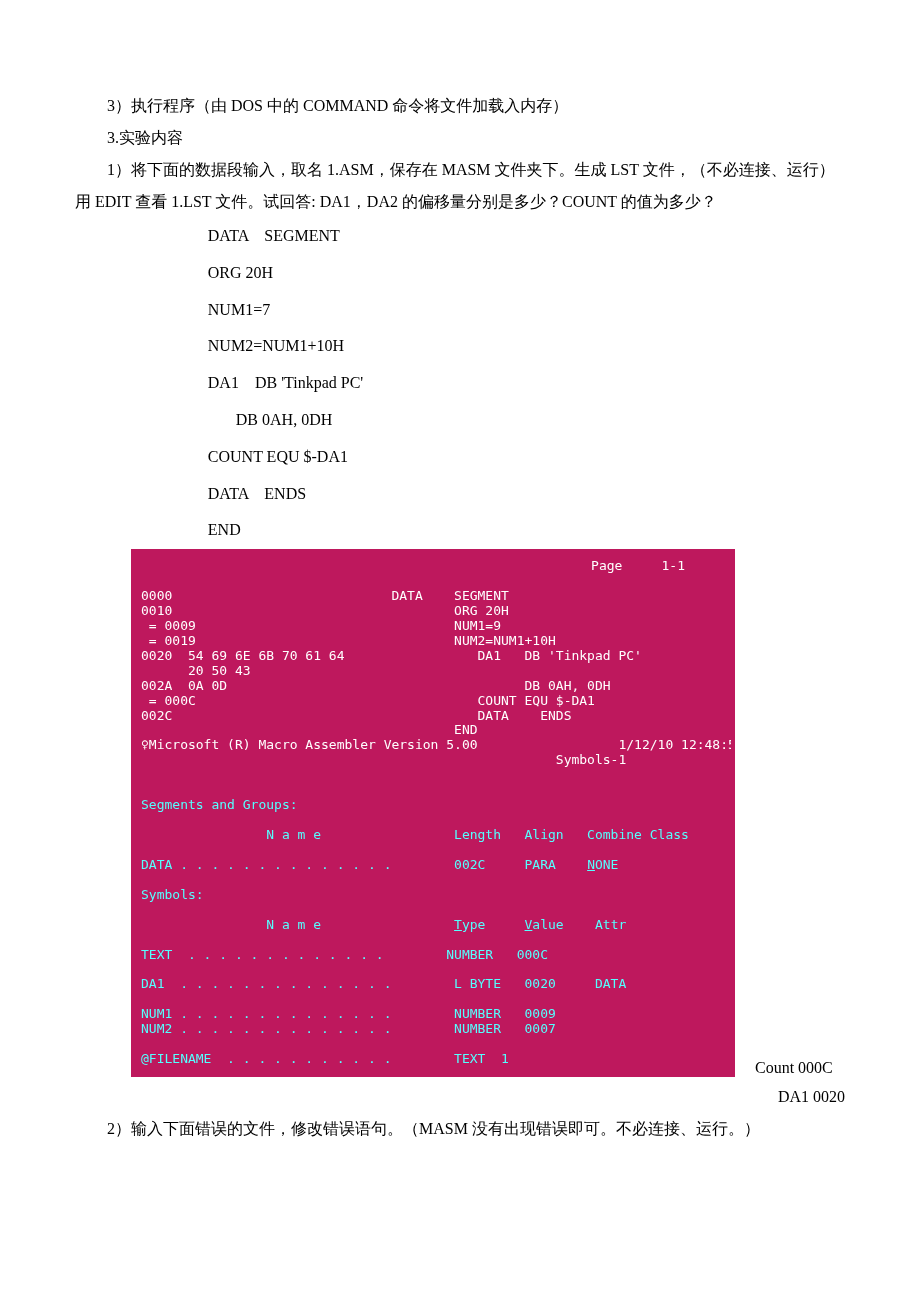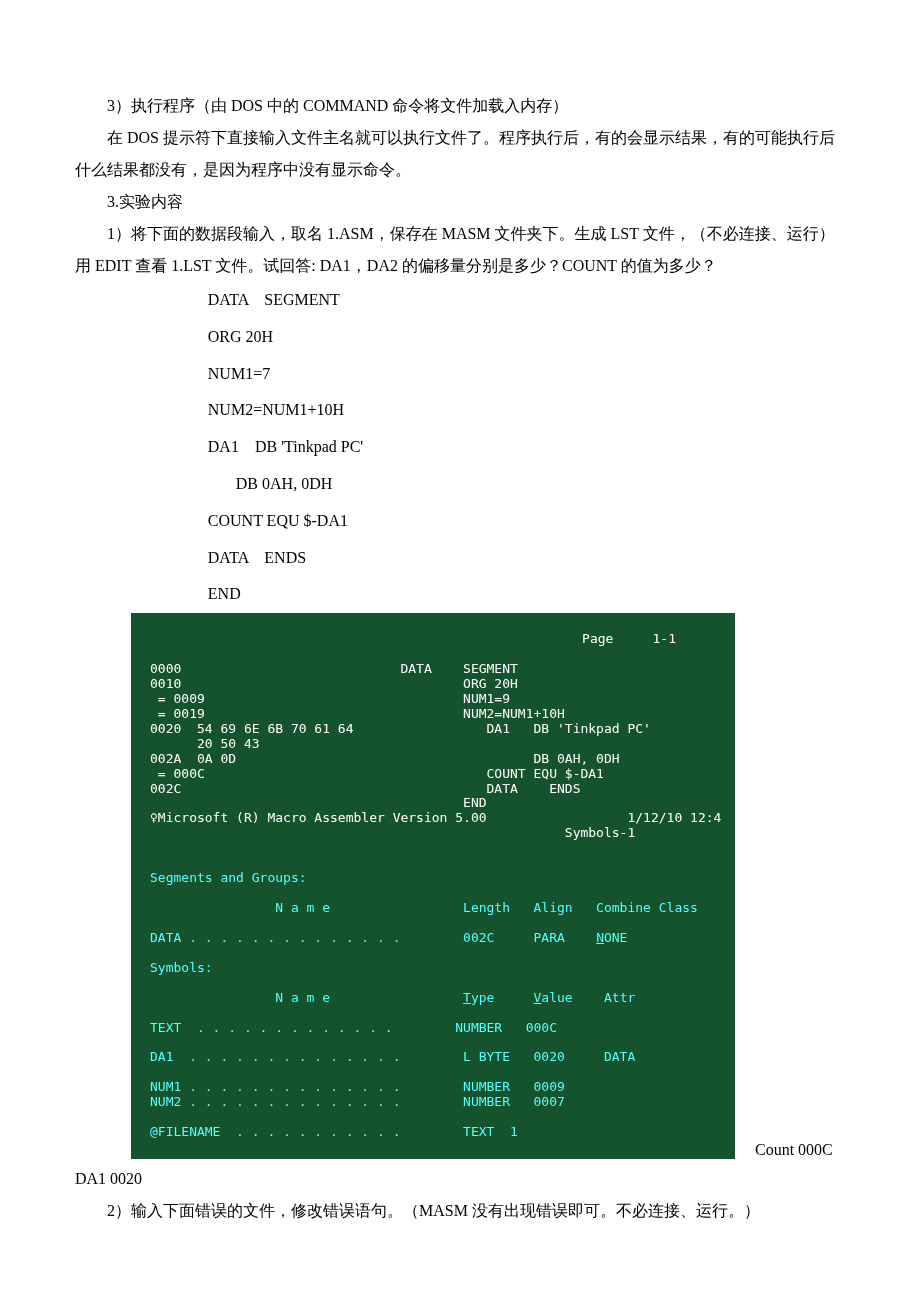--- a/index.html
+++ b/index.html
@@ -22,26 +22,26 @@
   }
   .para.noindent { text-indent: 0; }
   .code-block {
     margin-left: 8.3em;
     line-height: 2.3;
     font-family: "Times New Roman", serif;
     font-size: 16px;
   }
   .code-line { white-space: pre; }
   .terminal {
-    background: #14532d;
+    background: #be185d;
     color: #fff;
     font-family: "Courier New", monospace;
     font-size: 13px;
     line-height: 1.15;
-    padding: 13px;
+    padding: 4px;
     margin-left: 56px;
     width: 604px;
     box-sizing: border-box;
   }
   .terminal pre {
     margin: 0;
     padding: 6px 6px 6px 6px;
     white-space: pre;
     overflow: hidden;
   }
@@ -61,21 +61,20 @@
     margin-left: 20px;
     white-space: nowrap;
   }
   .underline { text-decoration: underline; }
 </style>
 </head>
 <body>
 
 <div class="page">
   <p class="para">3）执行程序（由 DOS 中的 COMMAND 命令将文件加载入内存）</p>
-  <p class="para">在 DOS 提示符下直接输入文件主名就可以执行文件了。程序执行后，有的会显示结果，有的可能执行后什么结果都没有，是因为程序中没有显示命令。</p>
   <p class="para">3.实验内容</p>
   <p class="para">1）将下面的数据段输入，取名 1.ASM，保存在 MASM 文件夹下。生成 LST 文件，（不必连接、运行）用 EDIT 查看 1.LST 文件。试回答: DA1，DA2 的偏移量分别是多少？COUNT 的值为多少？</p>
 
   <div class="code-block">
     <div class="code-line">DATA    SEGMENT</div>
     <div class="code-line">ORG 20H</div>
     <div class="code-line">NUM1=7</div>
     <div class="code-line">NUM2=NUM1+10H</div>
     <div class="code-line">DA1    DB 'Tinkpad PC'</div>
     <div class="code-line">       DB 0AH, 0DH</div>
@@ -116,16 +115,16 @@
 <span class="cyan">DA1  . . . . . . . . . . . . . .        L BYTE   0020     DATA</span>
 
 <span class="cyan">NUM1 . . . . . . . . . . . . . .        NUMBER   0009</span>
 <span class="cyan">NUM2 . . . . . . . . . . . . . .        NUMBER   0007</span>
 
 <span class="cyan">@FILENAME  . . . . . . . . . . .        TEXT  1</span></pre>
     </div>
     <div class="side-note">Count  000C</div>
   </div>
 
-  <p class="para noindent" style="margin-top:4px; font-family:'Times New Roman',serif;">DA1 0020</p>
+  <p class="para noindent" style="margin-top:4px; font-family:'Times New Roman',serif;text-align:right;">DA1 0020</p>
 
   <p class="para">2）输入下面错误的文件，修改错误语句。（MASM 没有出现错误即可。不必连接、运行。）</p>
 </div>
 
 </body></html>

